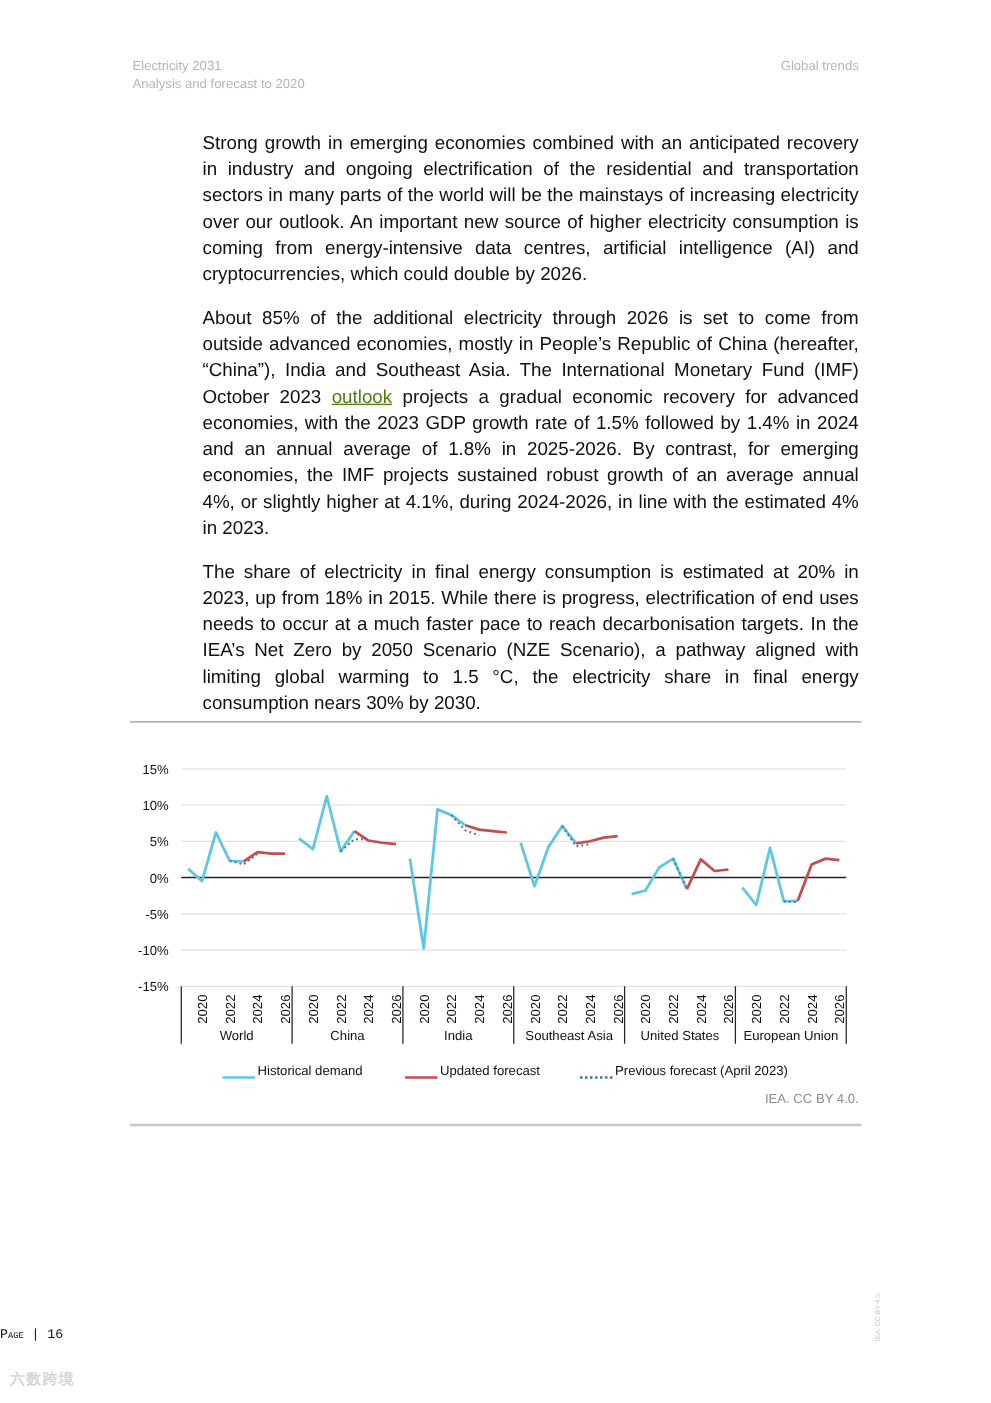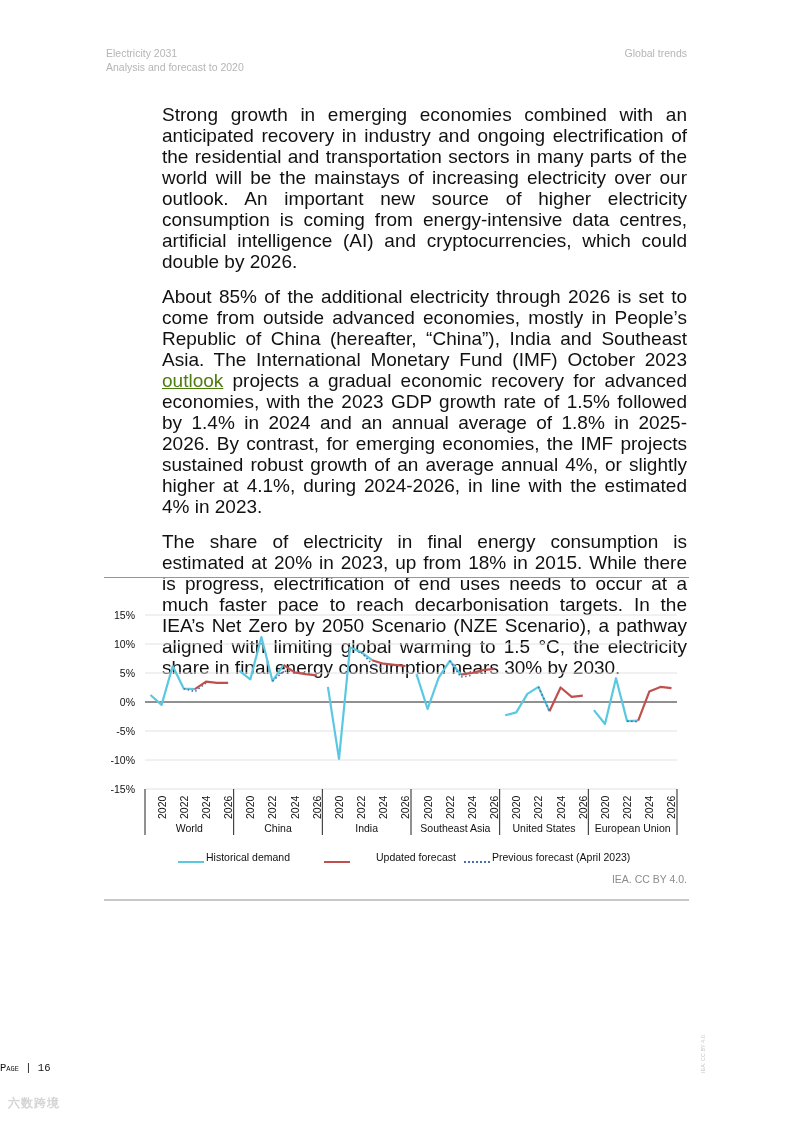--- a/index.html
+++ b/index.html
@@ -1,20 +1,20 @@
 <!DOCTYPE html>
 <html><head>
 <meta charset="utf-8">
 <style>
   html, body { margin:0; padding:0; background:#ffffff; }
   body { width:793px; height:1122px; position:relative; overflow:hidden; font-family:"Liberation Sans", sans-serif; color:#111; }
   .hdr { position:absolute; top:46px; font-size:10.5px; color:#b5b5b5; line-height:14px; }
   .hdr-left { left:106px; }
   .hdr-right { right:106px; text-align:left; }
-  .body-text { position:absolute; left:162px; width:525px; top:104px; font-size:19px; line-height:21px; text-align:justify; color:#111; }
+  .body-text { position:absolute; left:162px; width:525px; top:104px; font-size:15px; line-height:21px; text-align:justify; color:#111; }
   .body-text p { margin:0 0 14px 0; }
   .link { color:#4d7c0f; text-decoration:underline; }
   .chart-wrap { position:absolute; left:104px; top:577px; width:585px; height:324px; }
   .chart-top-rule { position:absolute; left:0; top:0; width:585px; height:1px; background:#8a9aab; }
   .chart-title { position:absolute; left:2px; top:6px; font-size:13.4px; font-weight:bold; color:#1f3c5c; white-space:nowrap; }
   .chart-svg { position:absolute; left:0; top:0; }
   .legend { position:absolute; top:274px; left:0; width:585px; font-size:10.5px; color:#111; }
   .legend-item { position:absolute; top:0; display:flex; align-items:flex-end; white-space:nowrap; }
   .legend-swatch { display:inline-block; width:26px; height:0; margin-right:2px; }
   .source { position:absolute; right:2px; top:296px; font-size:10.5px; color:#8c8c8c; }
@@ -110,21 +110,21 @@
       <path d="M489.9 133.1 L501.0 147.0 L512.0 101.2 L523.1 144.1 L534.2 143.6 " fill="none" stroke="#5bc8e2" stroke-width="2.2" stroke-linejoin="round"></path>
       <path d="M523.1 144.1 L534.2 144.7 " fill="none" stroke="#4a6fa5" stroke-width="1.6" stroke-dasharray="1.5 2.5"></path>
       <path d="M534.2 143.6 L545.3 114.6 L556.4 109.9 L567.5 111.1 " fill="none" stroke="#c0504d" stroke-width="2.2" stroke-linejoin="round"></path>
     </svg>
 
   <div class="legend">
     <div class="legend-item" style="left:74px;">
       <span class="legend-swatch" id="sw-hist" style="border-top: 2px solid rgb(91, 200, 226);"></span>
       <span>Historical demand</span>
     </div>
-    <div class="legend-item" style="left:220px;gap:24px;">
+    <div class="legend-item" style="left:220px;">
       <span class="legend-swatch" id="sw-upd" style="border-top: 2px solid rgb(192, 80, 77);"></span>
       <span>Updated forecast</span>
     </div>
     <div class="legend-item" style="left:360px;">
       <span class="legend-swatch" id="sw-prev" style="border-top: 2px dotted rgb(74, 111, 165);"></span>
       <span>Previous forecast (April 2023)</span>
     </div>
   </div>
   <div class="source">IEA. CC BY 4.0.</div>
   <div class="chart-bottom-rule"></div>

